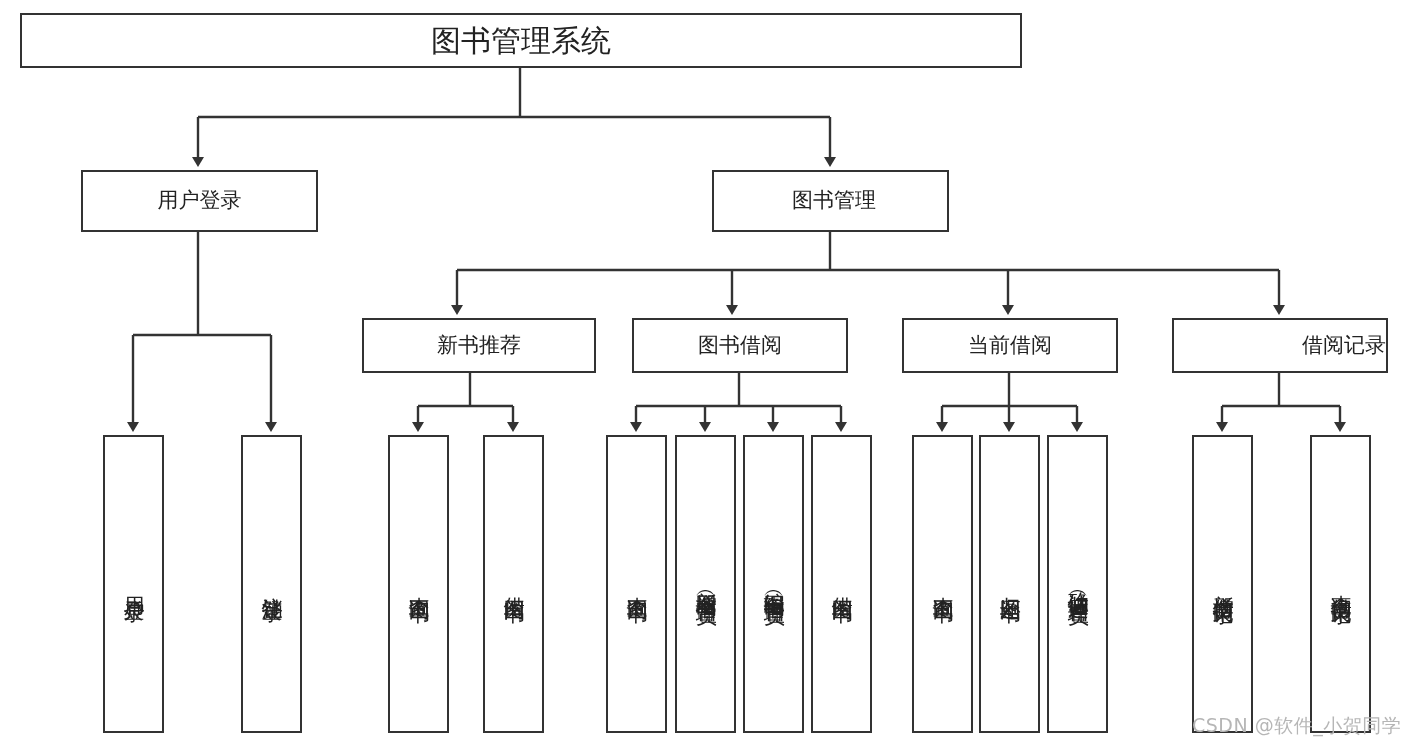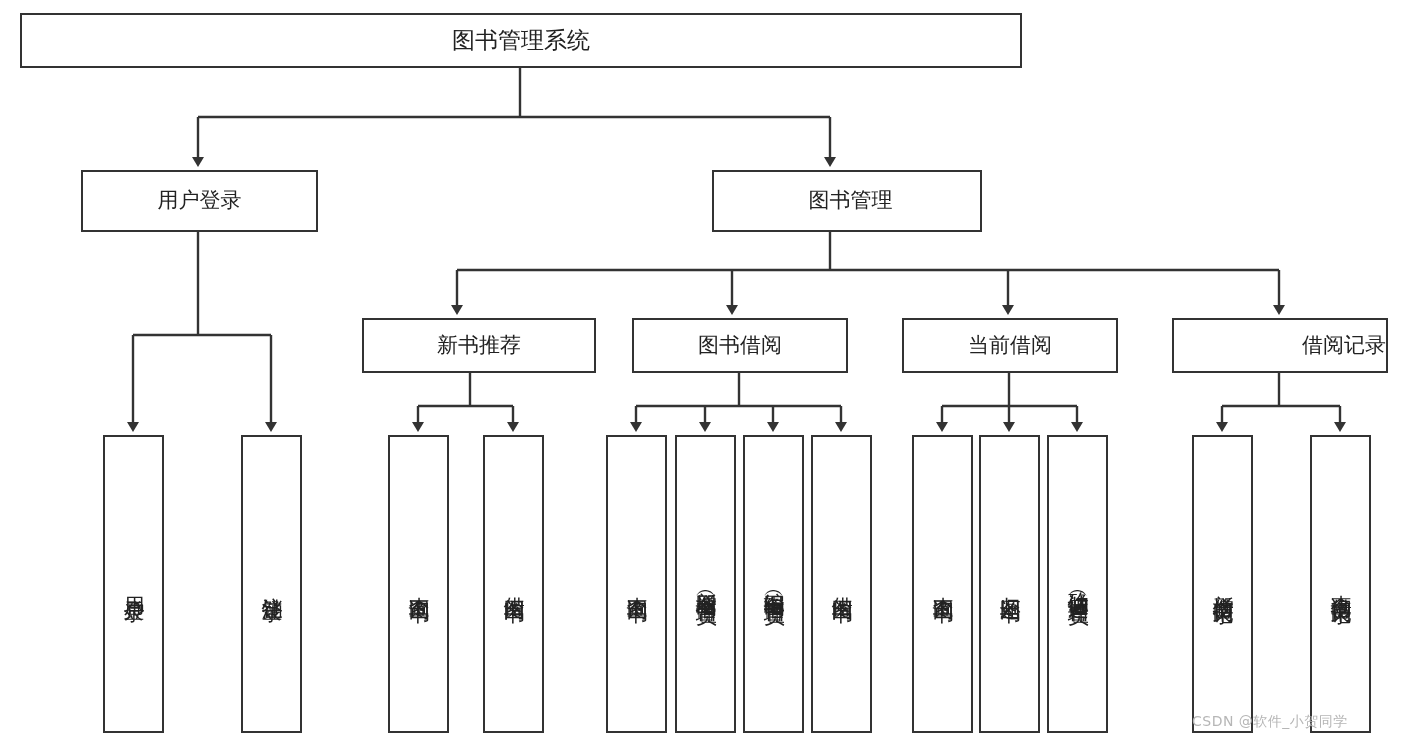--- a/index.html
+++ b/index.html
@@ -43,27 +43,27 @@
     align-items: center;
     justify-content: center;
     letter-spacing: 2px;
   }
   .node-label {
     display: block;
     text-align: center;
     line-height: 1.12;
     white-space: pre;
   }
-  .lvl0 { font-size: 23px; }
+  .lvl0 { font-size: 30px; }
   .lvl1 { font-size: 21px; }
   .lvl2 { font-size: 21px; }
   .lvl3 { font-size: 21px; }
   .watermark {
     position: absolute;
-    font-size: 14px;
+    font-size: 19px;
     color: #b6b6b6;
     white-space: nowrap;
     letter-spacing: 0.5px;
     pointer-events: none;
   }
 </style>
 </head>
 <body>
 
 <div id="canvas">
@@ -119,21 +119,21 @@
   </svg>
 
   <div class="node horizontal lvl0" style="left:20px; top:13px; width:1002px; height:55px;">
     <span class="node-label">图书管理系统</span>
   </div>
 
   <div class="node horizontal lvl1" style="left:81px; top:170px; width:237px; height:62px;">
     <span class="node-label">用户登录</span>
   </div>
 
-  <div class="node horizontal lvl1" style="left:712px; top:170px; width:270px; height:62px;padding-left:7px;">
+  <div class="node horizontal lvl1" style="left:712px; top:170px; width:237px; height:62px;padding-left:7px;">
     <span class="node-label">图书管理</span>
   </div>
 
   <div class="node horizontal lvl2" style="left:362px; top:318px; width:234px; height:55px;">
     <span class="node-label">新书推荐</span>
   </div>
 
   <div class="node horizontal lvl2" style="left:632px; top:318px; width:216px; height:55px;">
     <span class="node-label">图书借阅</span>
   </div>

